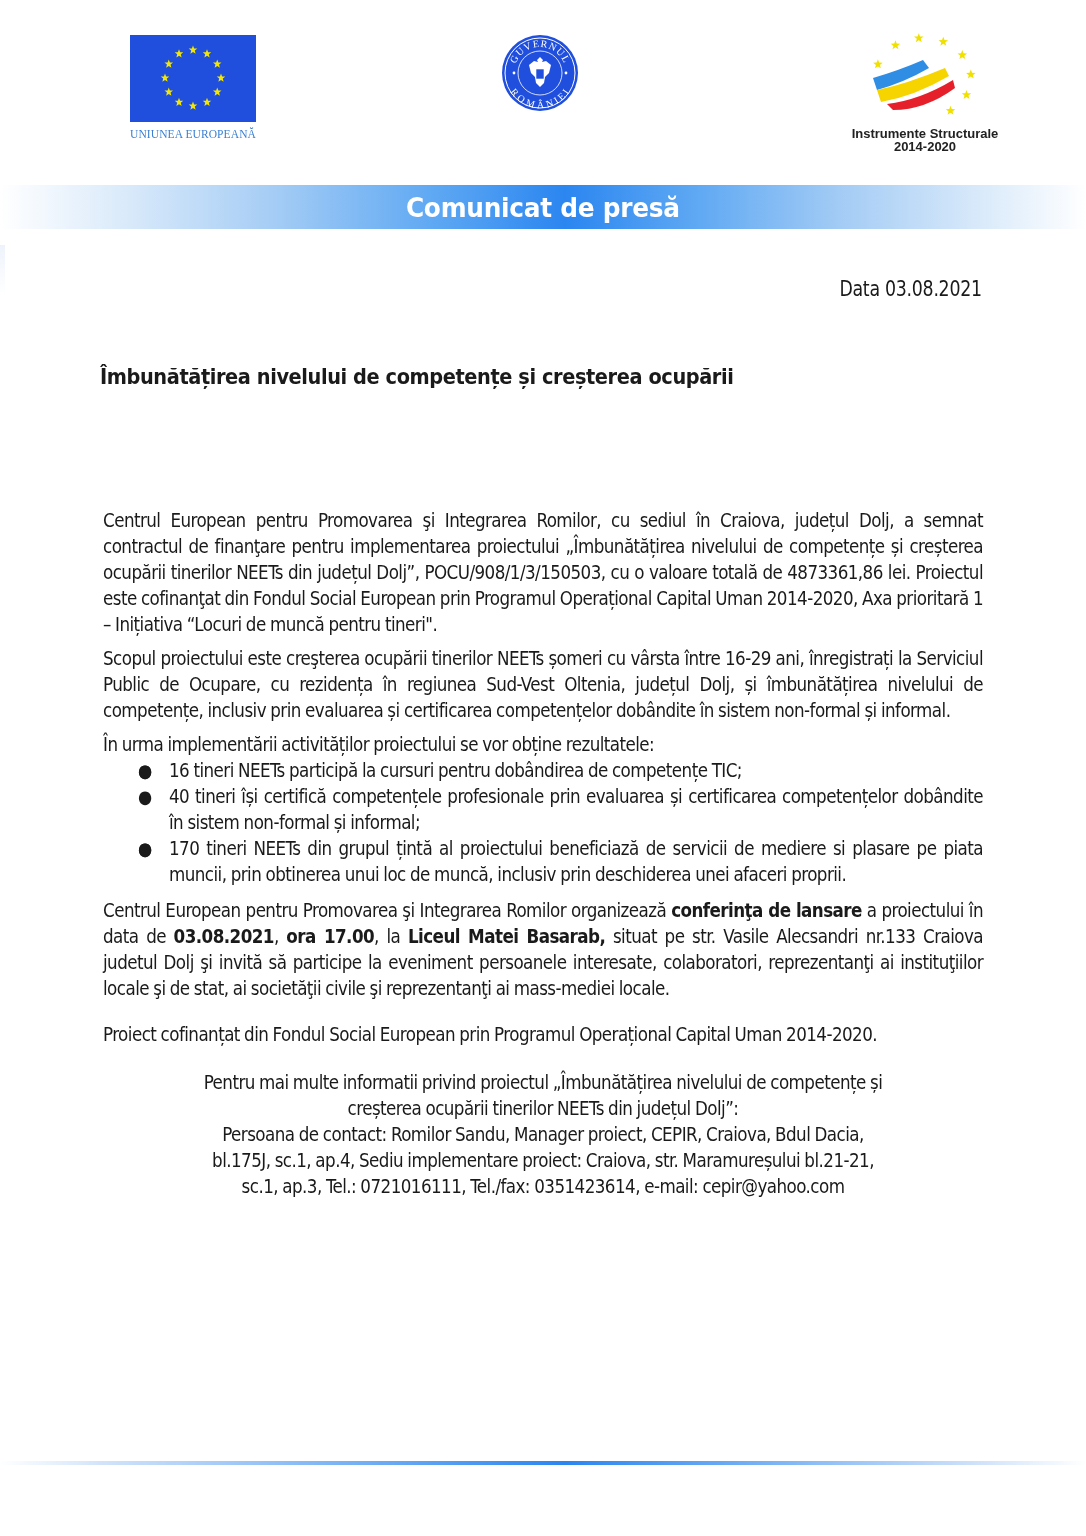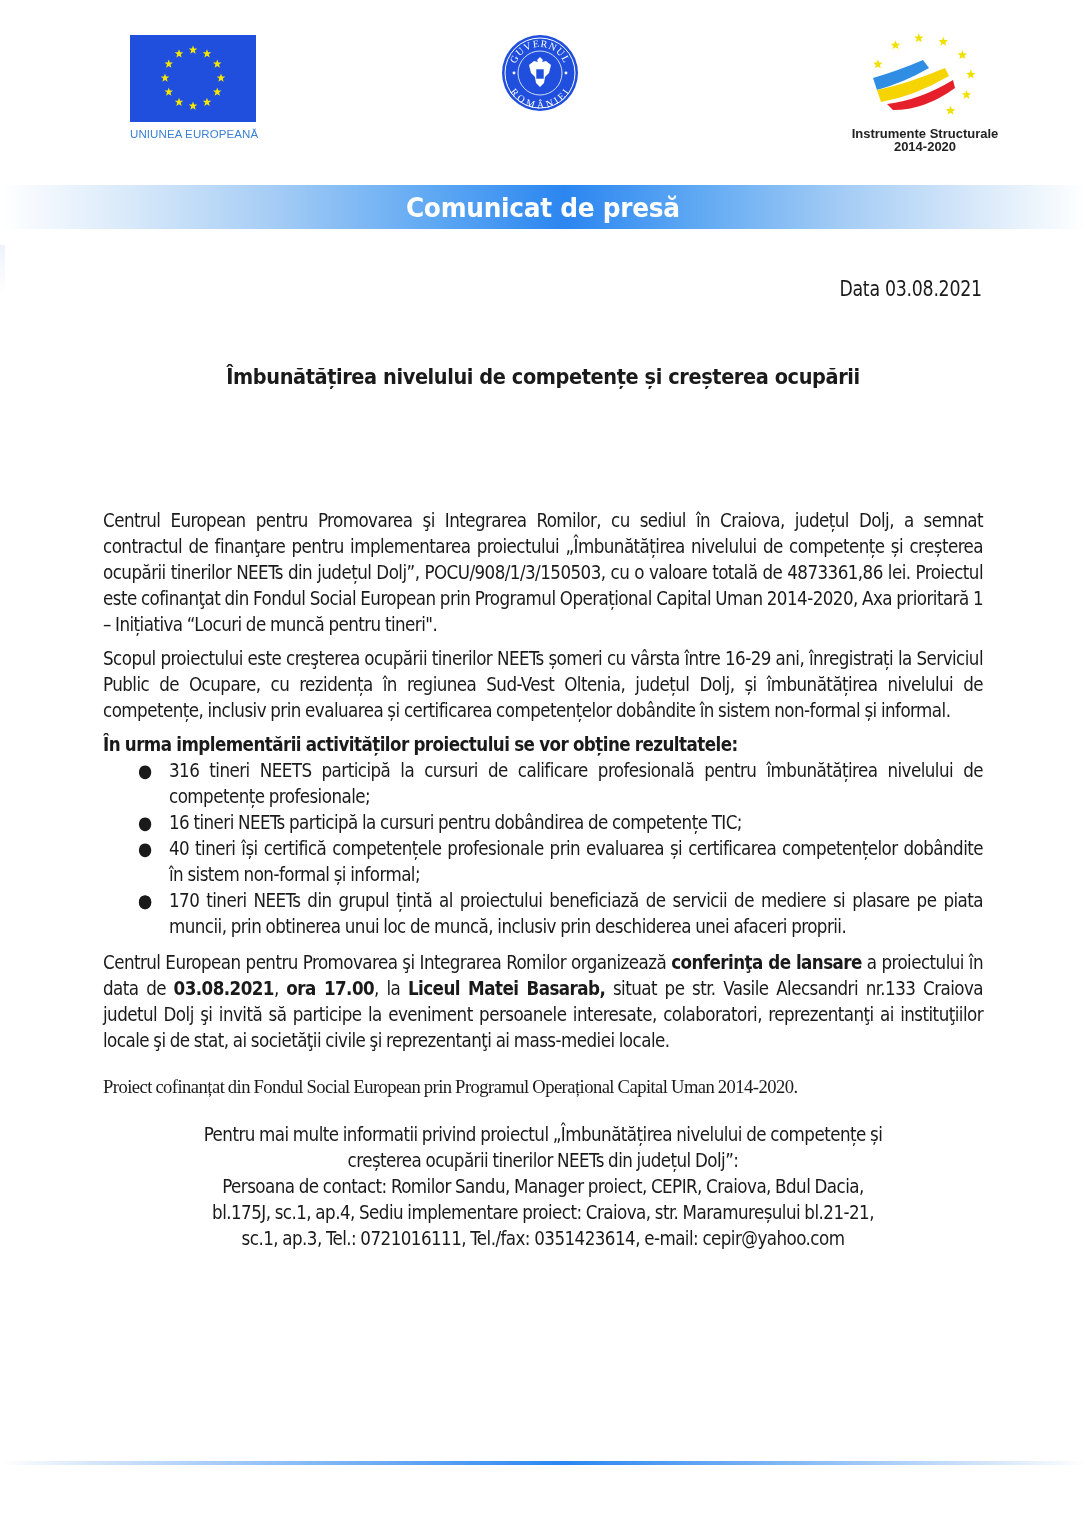--- a/index.html
+++ b/index.html
@@ -29,21 +29,21 @@
       width: 130px;
     }
     .eu-flag {
       width: 126px; height: 87px;
       background: #1f4fdc;
       position: relative;
     }
     .eu-flag svg { position: absolute; left: 0; top: 0; }
     .eu-caption {
       margin-top: 6px;
-      font-family: Liberation Sans, sans-serif;
+      font-family: Liberation Serif, serif;
       font-size: 11.5px;
       color: #3a7fd2;
       letter-spacing: 0.1px;
     }
 
     .logo-gov {
       position: absolute;
       left: 500px; top: 33px;
       width: 80px; height: 80px;
     }
@@ -101,21 +101,21 @@
       letter-spacing: -0.3px;
       transform-origin: right center;
       transform: scaleX(0.92);
     }
 
     
     .doc-title {
       position: absolute;
       left: 100px; top: 363px;
       width: 886px;
-      text-align: center;
+      text-align: left;
       font-weight: bold;
       font-size: 21.5px;
       line-height: 27px;
       letter-spacing: -0.4px;
     }
 
     
     .content {
       position: absolute;
       left: 103px; top: 473px;
@@ -139,23 +139,23 @@
       position: relative;
       padding-left: 66px;
       text-align: justify;
       margin: 0;
     }
     .bullet {
       position: absolute;
       left: 35px; top: 0;
       font-size: 18px;
     }
-    .intro-results { margin-bottom: 0 !important; font-weight: bold; }
+    .intro-results { margin-bottom: 0 !important; }
     .p-conf { margin-top: 4px !important; margin-bottom: 20px !important; }
-    .p-cofin { margin-bottom: 22px !important; text-align: left; font-family: Liberation Serif, serif; }
+    .p-cofin { margin-bottom: 22px !important; text-align: left; }
     .contact {
       text-align: center !important;
       margin: 0;
     }
     .bold { font-weight: bold; }
 
     
     .footer-line {
       position: absolute;
       left: 0; top: 1461px;
@@ -251,21 +251,21 @@
 
 <div class="doc-title">
   <div>Îmbunătățirea nivelului de competențe și creșterea ocupării</div>
 </div>
 
 <div class="content">
   <p>Centrul European pentru Promovarea şi Integrarea Romilor, cu sediul în Craiova, județul Dolj, a semnat contractul de finanţare pentru implementarea proiectului „Îmbunătățirea nivelului de competențe și creșterea ocupării tinerilor NEETs din județul Dolj”, POCU/908/1/3/150503, cu o valoare totală de 4873361,86 lei. Proiectul este cofinanţat din Fondul Social European prin Programul Operațional Capital Uman 2014-2020, Axa prioritară 1 – Inițiativa “Locuri de muncă pentru tineri".</p>
   <p>Scopul proiectului este creşterea ocupării tinerilor NEETs șomeri cu vârsta între 16-29 ani, înregistrați la Serviciul Public de Ocupare, cu rezidența în regiunea Sud-Vest Oltenia, județul Dolj, și îmbunătățirea nivelului de competențe, inclusiv prin evaluarea și certificarea competențelor dobândite în sistem non-formal și informal.</p>
   <p class="intro-results">În urma implementării activităților proiectului se vor obține rezultatele:</p>
   <ul>
-    <li><span class="bullet">●</span><span>316 tineri NEETS participă la cursuri de calificare profesională pentru îmbunătățirea nivelului de competențe profesionale;</span></li>
+    <li><span class="bullet">●</span></li>
     <li><span class="bullet">●</span><span>16  tineri NEETs participă la cursuri pentru dobândirea de competențe TIC;</span></li>
     <li><span class="bullet">●</span><span>40 tineri își certifică competențele profesionale prin evaluarea și certificarea competențelor dobândite în sistem non-formal și informal;</span></li>
     <li><span class="bullet">●</span></li>
     <li><span class="bullet">●</span><span>170 tineri NEETs din grupul țintă al proiectului beneficiază de servicii de mediere si plasare pe piata muncii, prin obtinerea unui loc de muncă, inclusiv prin deschiderea unei afaceri proprii.</span></li>
   </ul>
   <p class="p-conf"><span>Centrul European pentru Promovarea şi Integrarea Romilor organizează </span><span class="bold">conferinţa de lansare</span><span> a proiectului în data de </span><span class="bold">03.08.2021</span><span>, </span><span class="bold">ora 17.00</span><span>, la </span><span class="bold">Liceul Matei Basarab,</span><span> situat pe str. Vasile Alecsandri nr.133 Craiova judetul Dolj şi invită să participe la eveniment persoanele interesate, colaboratori, reprezentanţi ai instituţiilor locale şi de stat, ai societăţii civile şi reprezentanţi ai mass-mediei locale.</span></p>
   <p class="p-cofin">Proiect cofinanțat din Fondul Social European prin Programul Operațional Capital Uman 2014-2020.</p>
   <div class="contact">
     <div>Pentru mai multe informatii privind proiectul „Îmbunătățirea nivelului de competențe și</div>
     <div>creșterea ocupării tinerilor NEETs din județul Dolj”:</div>

